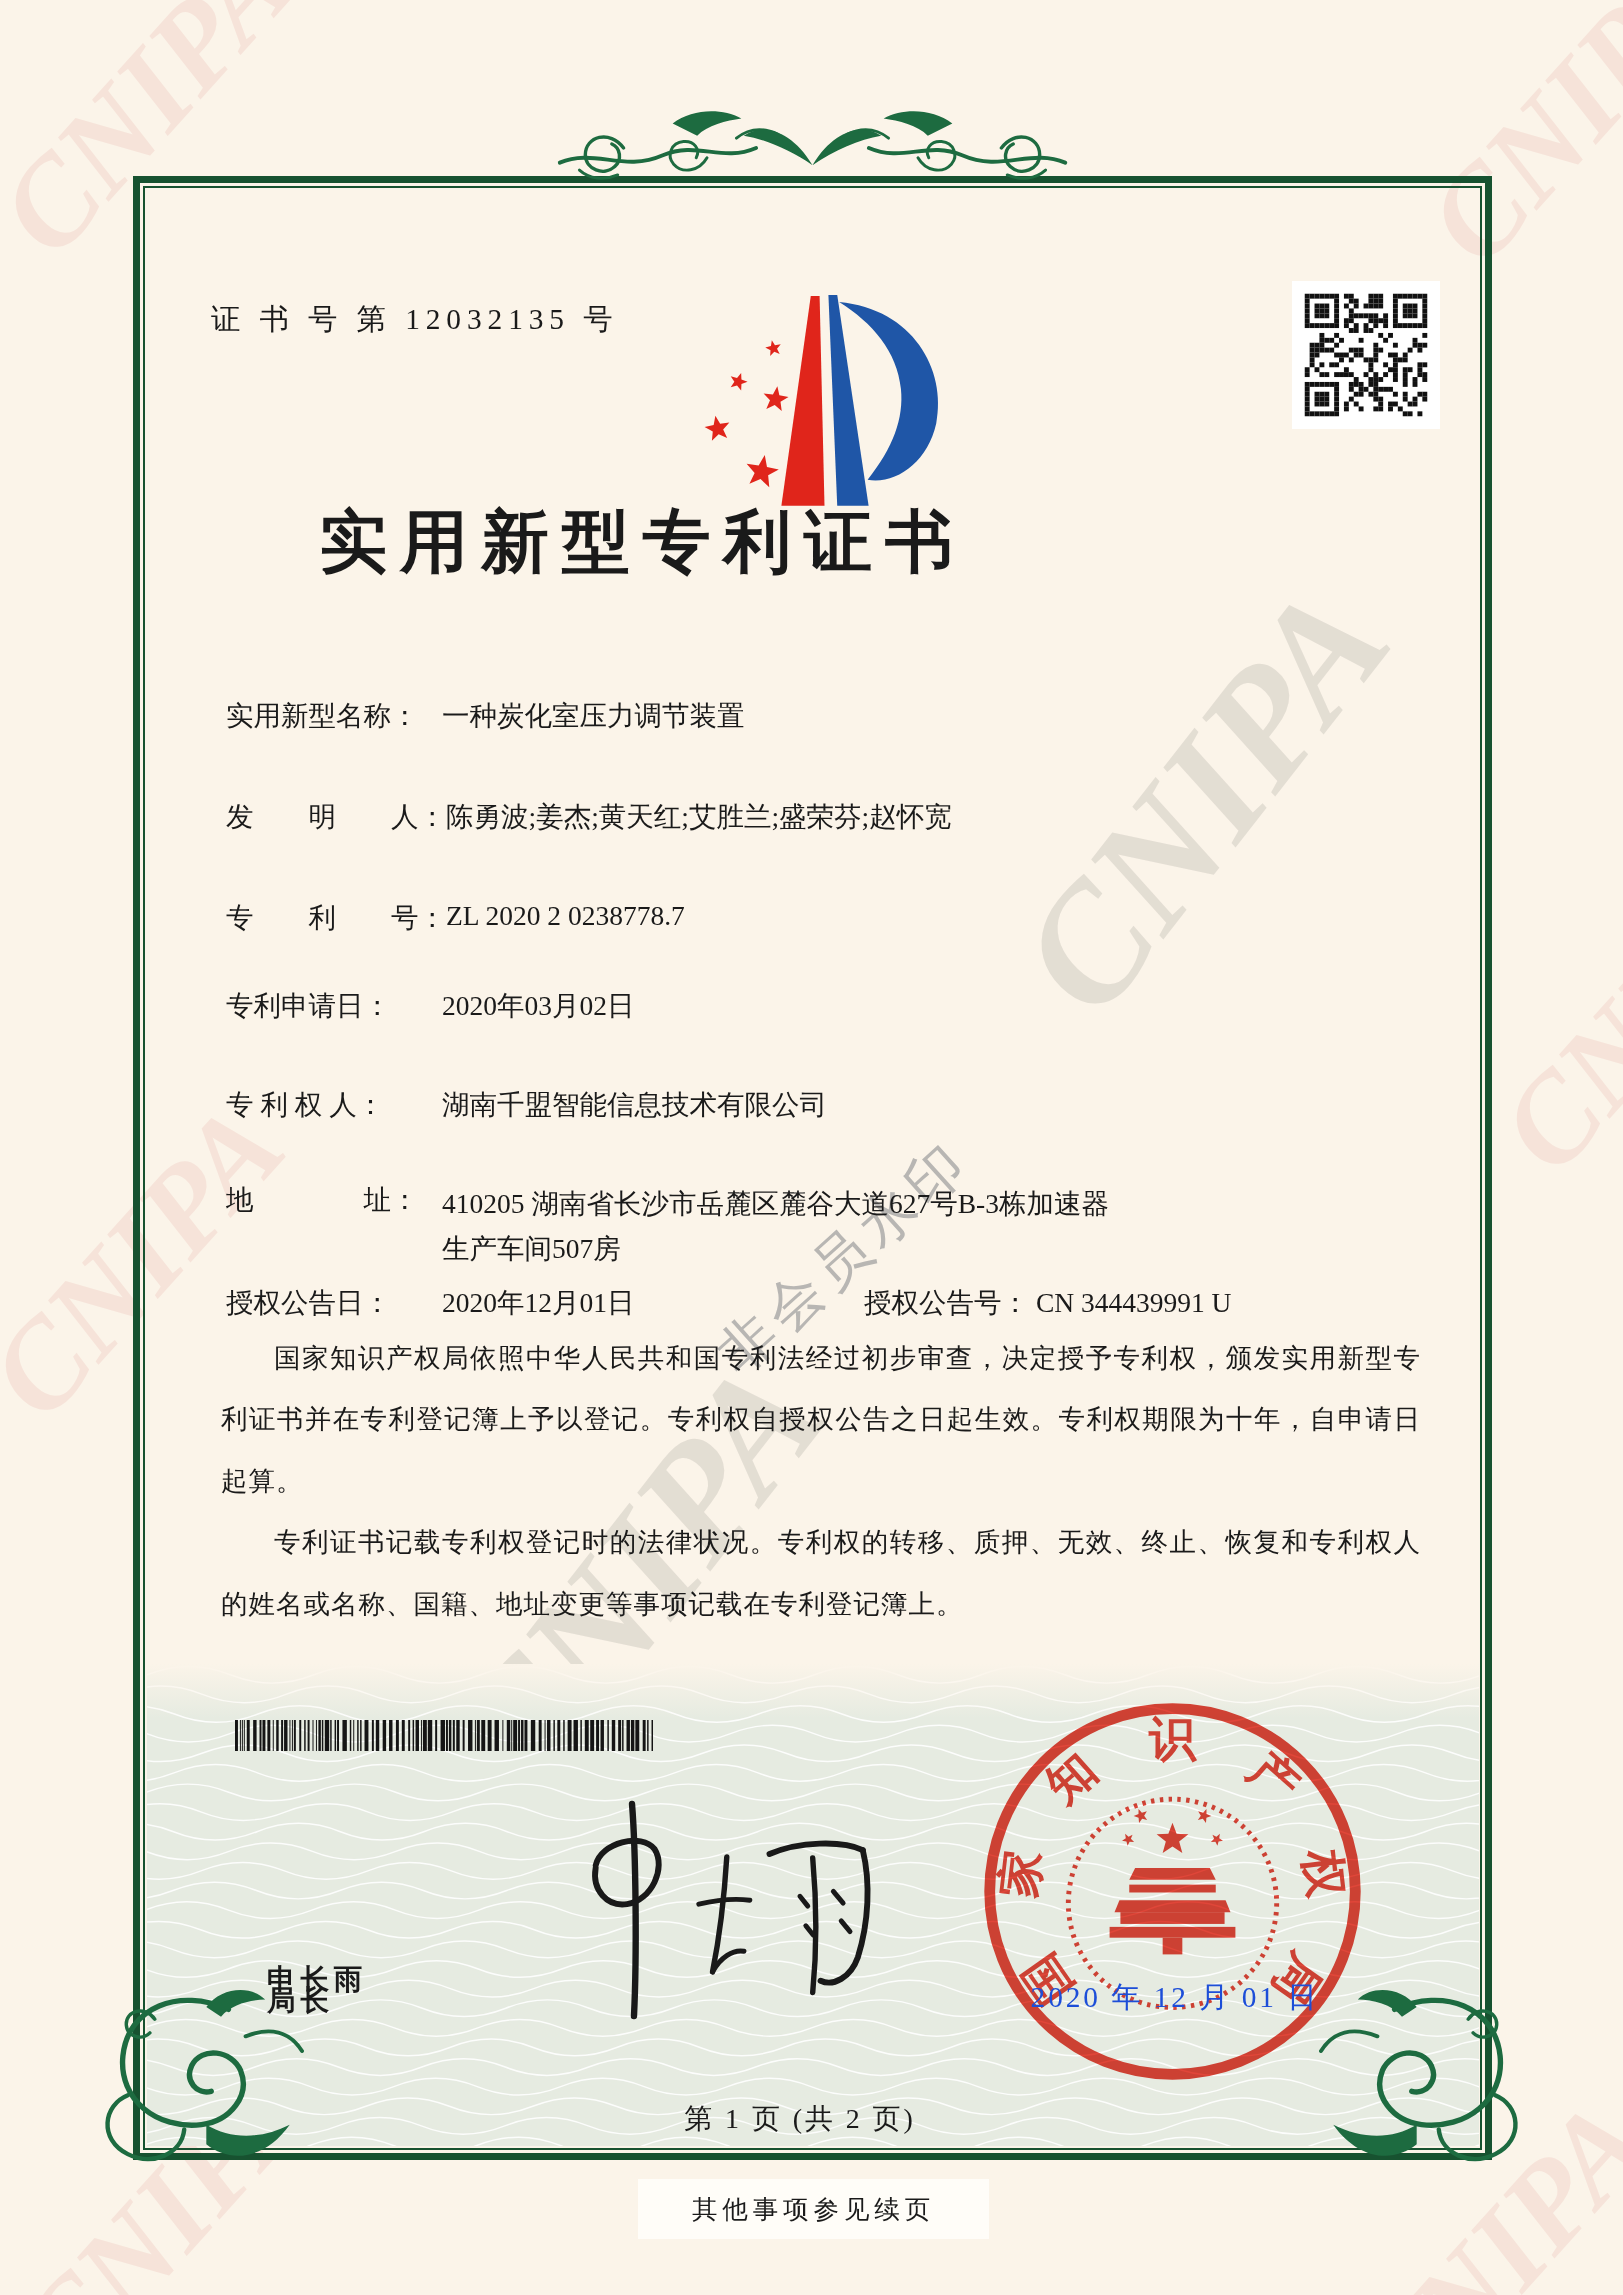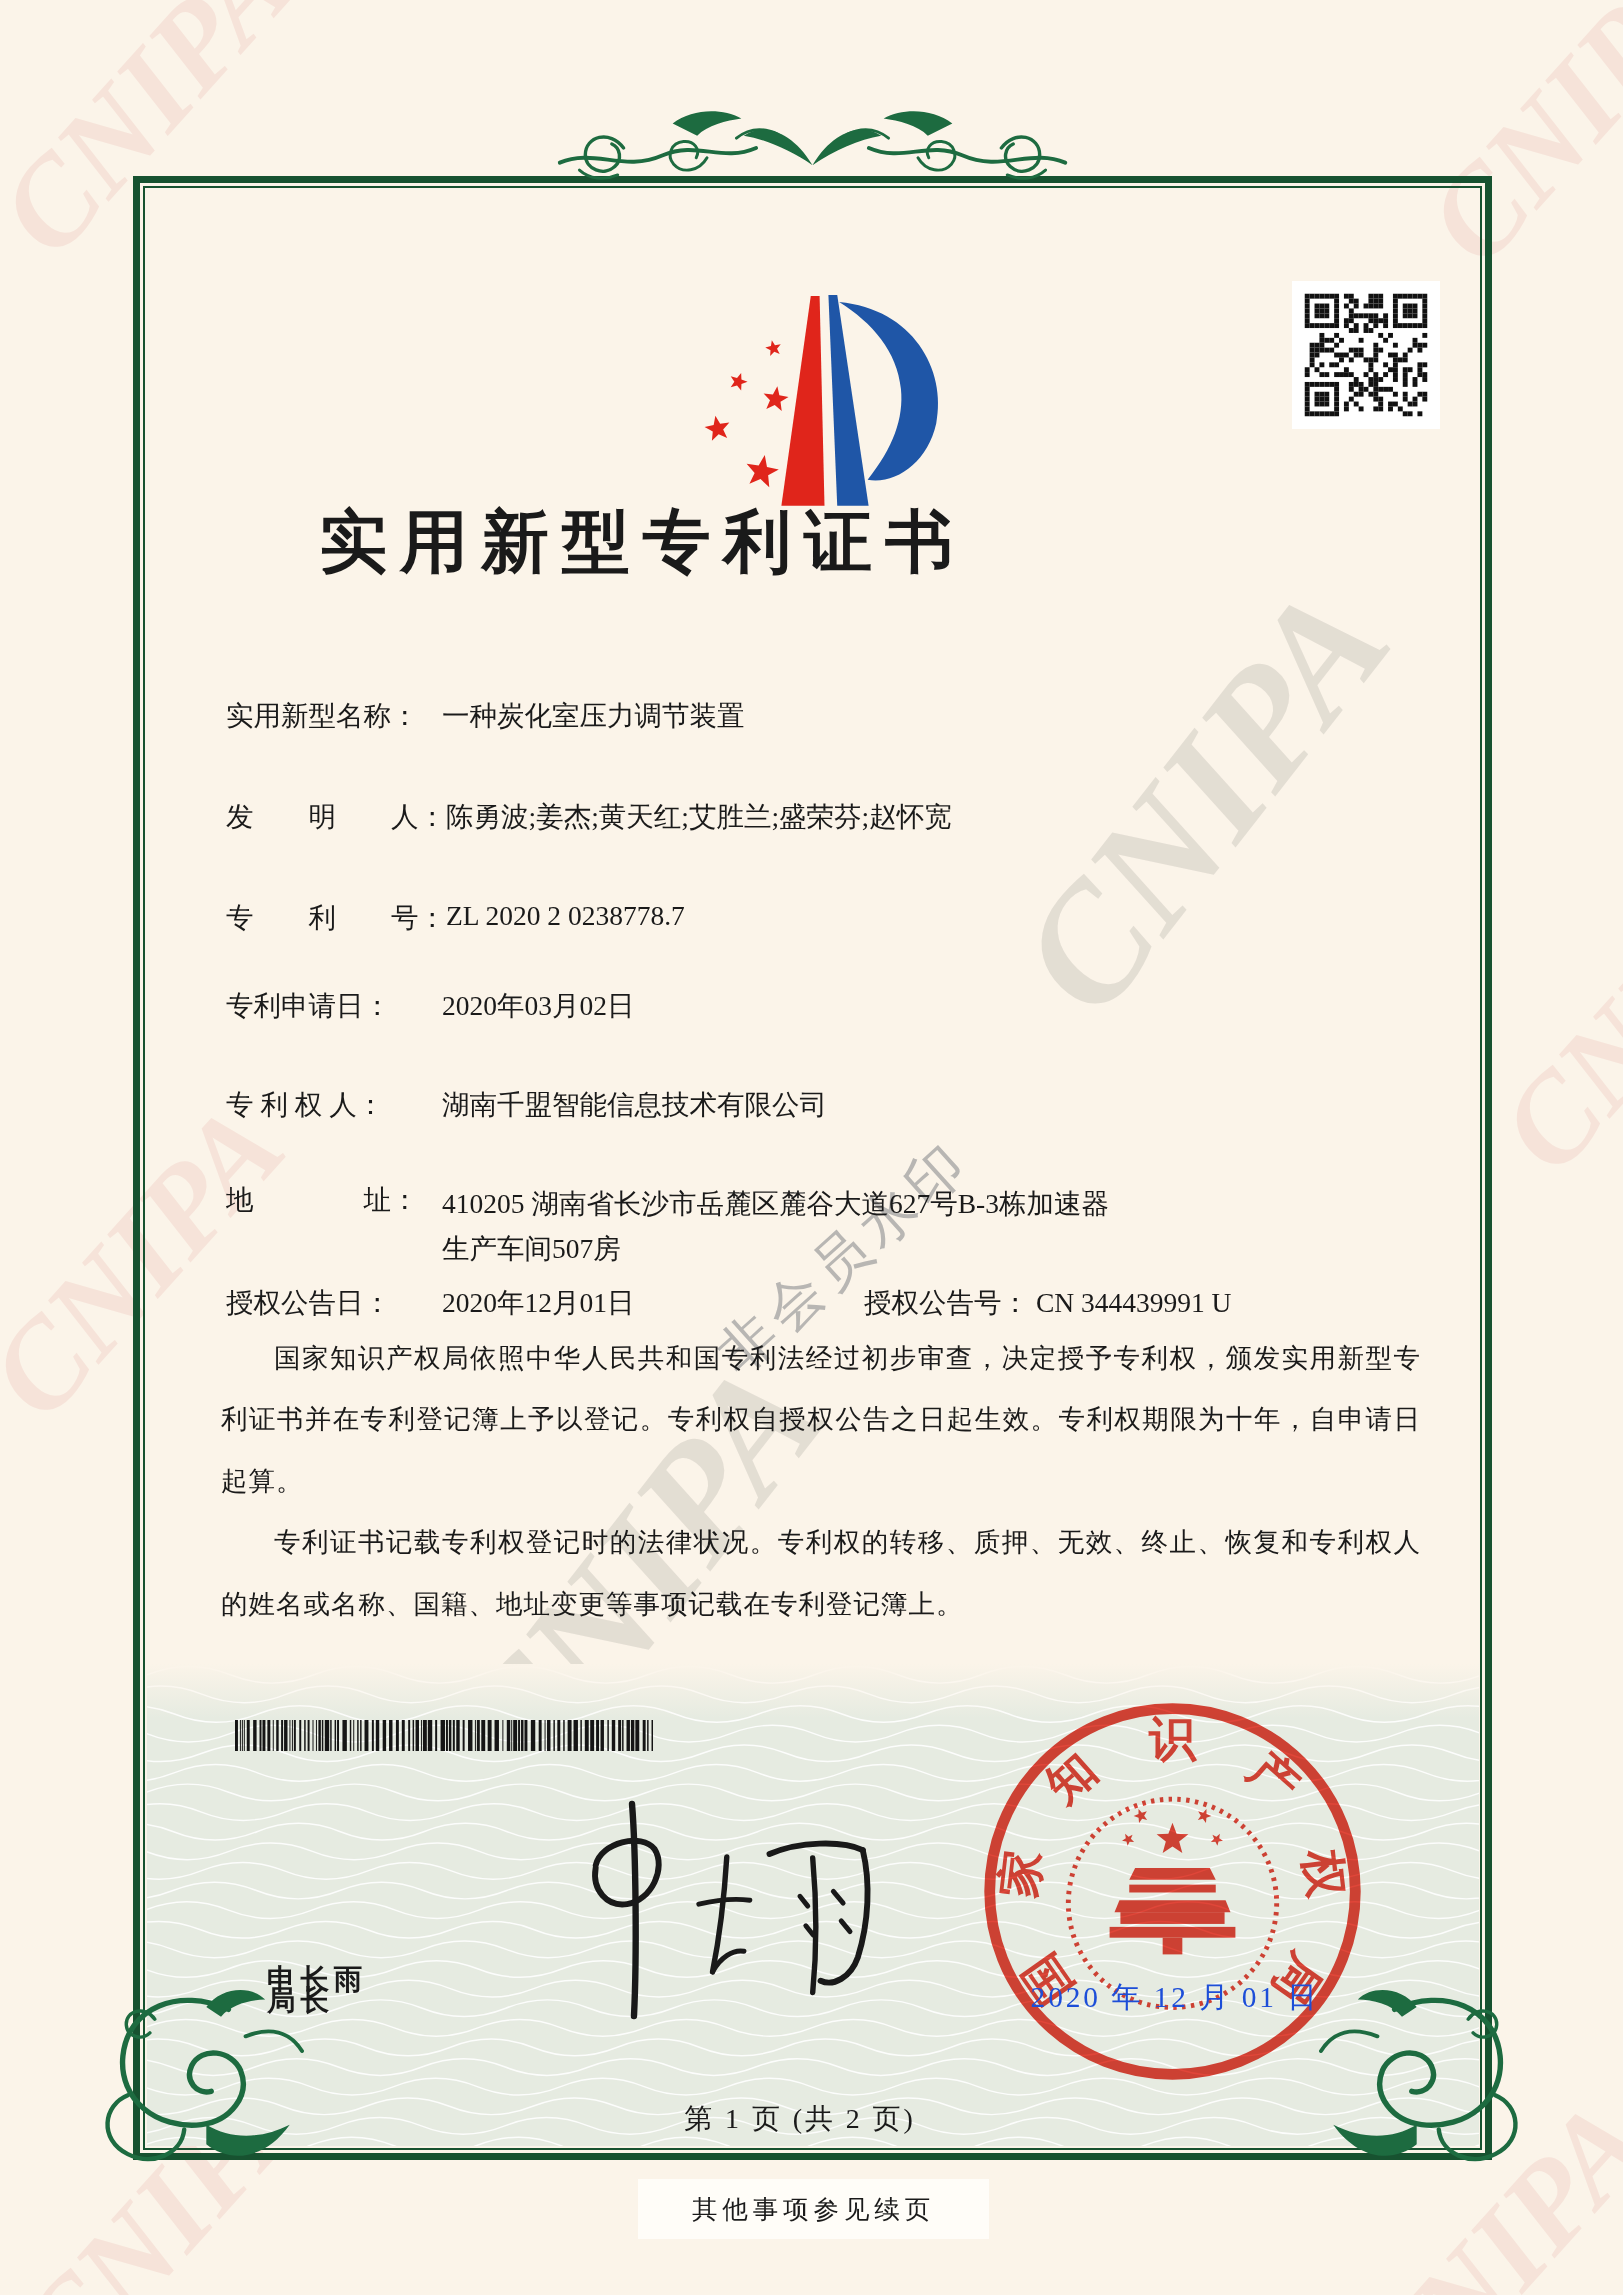--- a/index.html
+++ b/index.html
@@ -135,20 +135,21 @@
     <g transform="translate(470,0) scale(-1,1)" fill="none" stroke="#1d6b40" stroke-linecap="round">
       <path d="M300,70 C200,25 95,65 85,165 C76,255 155,315 245,305 C305,297 345,245 325,195 C307,153 245,145 225,185 C211,215 235,245 265,237" stroke-width="11"></path>
       <path d="M95,245 C45,265 35,335 95,365 C145,390 205,365 210,315" stroke-width="9"></path>
       <path d="M255,305 C305,335 365,335 425,305 C375,375 305,385 255,345 Z" fill="#1d6b40" stroke="none"></path>
       <path d="M255,65 C285,25 345,20 375,50 C345,50 305,60 285,85 Z" fill="#1d6b40" stroke="none"></path>
       <path d="M335,125 C385,105 425,115 450,155" stroke-width="8"></path>
       <path d="M150,90 c-20,-28 -60,-18 -58,12 c2,24 32,32 48,16" stroke-width="7"></path>
     </g>
   </svg>
 
+  <div class="cert-no">证 书 号 第 12032135 号</div>
 
   <svg class="logo" viewBox="0 0 500 480">
     <g id="logo-stars">
         <polygon points="142.5,130.4 148.9,140.5 160.7,138.5 153.1,147.7 158.6,158.4 147.5,154.0 139.1,162.5 139.8,150.6 129.1,145.2 140.7,142.2" fill="#e0251b"></polygon>
         <polygon points="79.9,196.9 80.5,210.3 93.0,215.0 80.5,219.7 79.9,233.1 71.5,222.6 58.6,226.2 66.0,215.0 58.6,203.8 71.5,207.4" fill="#e0251b"></polygon>
         <polygon points="153.8,224.3 157.9,242.8 176.6,246.3 160.2,256.0 162.7,274.8 148.4,262.2 131.2,270.4 138.8,253.0 125.7,239.2 144.7,241.0" fill="#e0251b"></polygon>
         <polygon points="27.3,284.4 37.0,300.8 55.8,298.3 43.2,312.6 51.4,329.8 34.0,322.2 20.2,335.3 22.0,316.3 5.3,307.2 23.8,303.1" fill="#e0251b"></polygon>
         <polygon points="128.1,364.5 132.6,388.8 156.7,394.1 135.0,405.9 137.3,430.5 119.4,413.5 96.8,423.3 107.4,401.0 91.1,382.6 115.6,385.8" fill="#e0251b"></polygon>
       </g>
     <polygon points="222,40 240,40 250,468 162,468" fill="#e0251b"></polygon>

